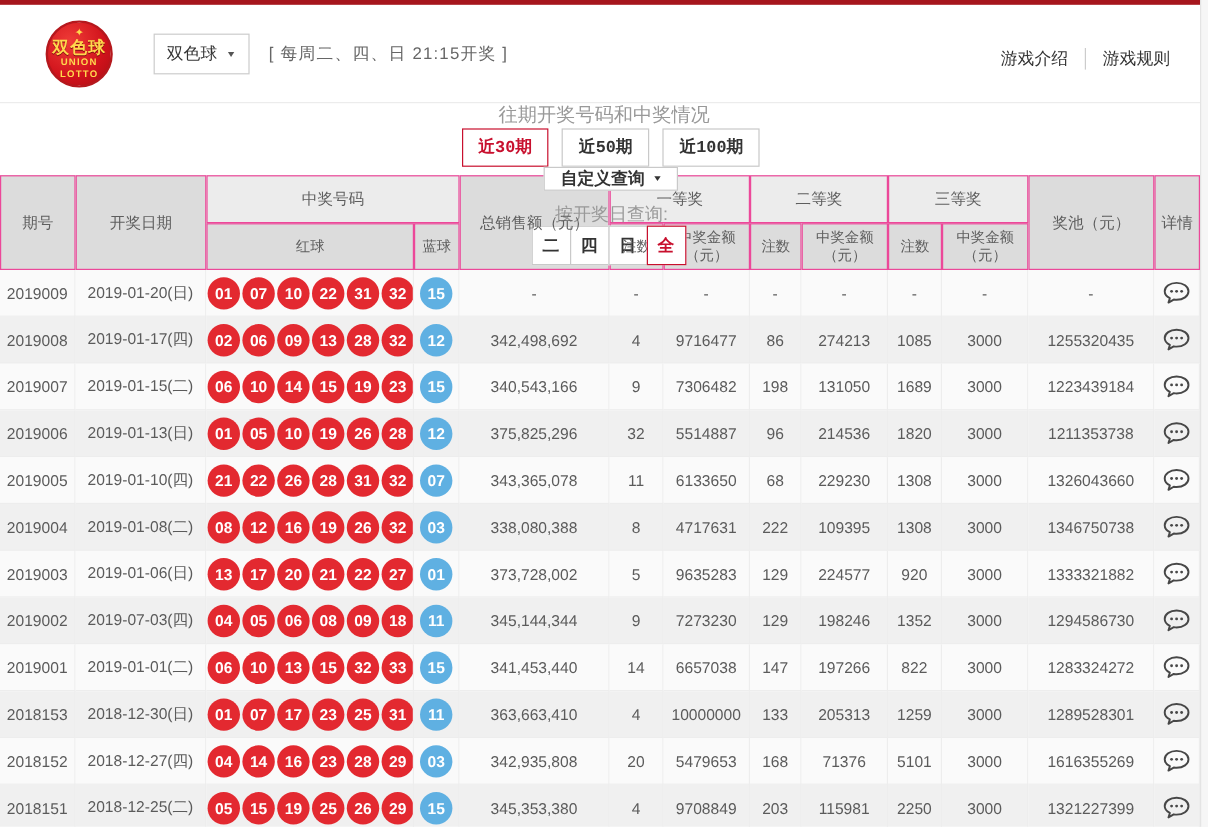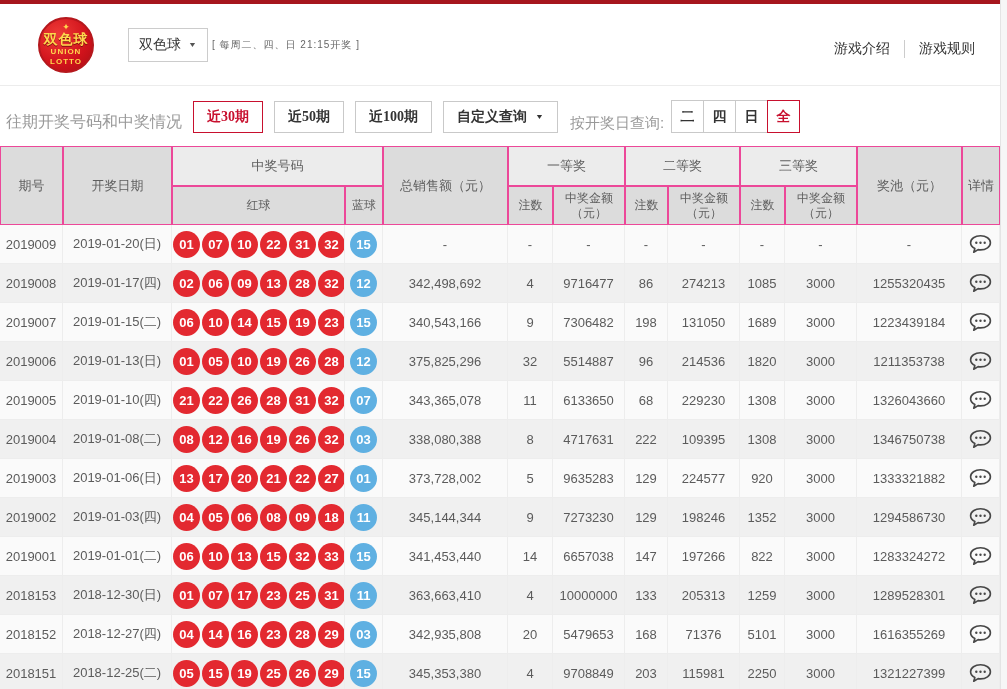--- a/index.html
+++ b/index.html
@@ -12,32 +12,32 @@
   .site-header { height:81px; display:flex; align-items:center; padding-left:38px; position:relative; }
   .logo { width:56px; height:56px; border-radius:50%; background:radial-gradient(circle at 35% 30%, #ef3b37, #d0121b 60%, #a80e14);
     border:2px solid #b5181d; color:#ffd84d; display:flex; flex-direction:column; align-items:center; justify-content:center;
     line-height:1; flex:0 0 auto; }
   .logo .crest { font-size:9px; color:#ffd84d; }
   .logo .cn { font-size:14px; font-weight:bold; letter-spacing:1px; text-shadow:0 1px 0 #7e0a0e; }
   .logo .en { font-size:8px; font-weight:bold; letter-spacing:1px; margin-top:2px; }
   .lottery-select { margin-left:34px; width:80px; height:34px; border:1px solid #ccc; background:#fff;
     display:flex; align-items:center; justify-content:space-between; padding:0 10px; font-size:14px; color:#333; cursor:pointer; }
   .lottery-select .caret { font-size:9px; color:#555; transform:scaleY(.8); }
-  .schedule { margin-left:4px; font-size:10px; color:#666; letter-spacing:1px; }
+  .schedule { margin-left:16px; font-size:14px; color:#666; letter-spacing:1px; }
   .header-links { position:absolute; right:18px; top:36px; display:flex; align-items:flex-end; font-size:14px; color:#333; }
   .header-links .hlink { cursor:pointer; padding:0 14px; }
   .header-links .hlink + .hlink { border-left:1px solid #ccc; }
 
   
-  .filter-bar { height:48px; border-top:1px solid #ececec; display:flex; align-items:flex-end; padding:0 6px; }
+  .filter-bar { height:48px; border-top:1px solid #ececec; display:flex; align-items:center; padding:0 20px;flex-direction:column; }
   .section-title { font-size:16px; color:#999; }
   .q-label { font-size:15px; color:#999; }
   .lbl-period { margin-left:155px; }
   .btn { height:32px; border:1px solid #c9c9c9; background:#fff; font-weight:bold; font-size:14px; color:#333;
-    padding:0 13px; margin-left:11px; cursor:pointer; display:inline-flex; align-items:center; font-family:Liberation Serif, serif; }
+    padding:0 13px; margin-left:11px; cursor:pointer; display:inline-flex; align-items:center; font-family:Liberation Mono, monospace; }
   .btn.active { border:1px solid #c8102e; color:#c8102e; }
   .btn .caret { font-size:9px; margin-left:8px; color:#333; transform:scaleY(.8); }
   .lbl-day { margin-left:12px;margin-top:10px; }
   .day-group { display:flex; margin-left:8px; }
   .day-btn { width:33px; height:33px; border:1px solid #c9c9c9; margin-left:-1px; background:#fff; font-size:14px; font-weight:bold;
     color:#333; display:flex; align-items:center; justify-content:center; cursor:pointer; }
   .day-btn.active { border-color:#c8102e; color:#c8102e; position:relative; z-index:2; }
 
   
   table.results { margin-top:13px; width:1000px; border-collapse:separate; border-spacing:0; table-layout:fixed; }
@@ -285,21 +285,21 @@
             <svg width="23" height="20" viewBox="0 0 24 21">
               <path d="M12,1.8 C6.2,1.8 1.6,5 1.6,9.2 c0,2.5 1.8,4.7 4.5,6 l-1.2,3.9 4.6-2.7 c0.9,0.15 1.8,0.25 2.5,0.25 5.8,0 10.4-3.2 10.4-7.45 C22.4,5 17.8,1.8 12,1.8 Z" fill="none" stroke="#474747" stroke-width="1.7" stroke-linejoin="round"></path>
               <circle cx="7.6" cy="9.2" r="1.25" fill="#474747"></circle>
               <circle cx="12" cy="9.2" r="1.25" fill="#474747"></circle>
               <circle cx="16.4" cy="9.2" r="1.25" fill="#474747"></circle>
             </svg>
           </button></td>
       </tr>
       <tr class="even">
         <td>2019002</td>
-        <td>2019-01-03(四)</td>
+        <td>2019-07-03(四)</td>
         <td><span class="ball red">04</span><span class="ball red">05</span><span class="ball red">06</span><span class="ball red">08</span><span class="ball red">09</span><span class="ball red">18</span></td>
         <td><span class="ball blue">11</span></td>
         <td>345,144,344</td>
         <td>9</td>
         <td>7273230</td>
         <td>129</td>
         <td>198246</td>
         <td>1352</td>
         <td>3000</td>
         <td>1294586730</td>

